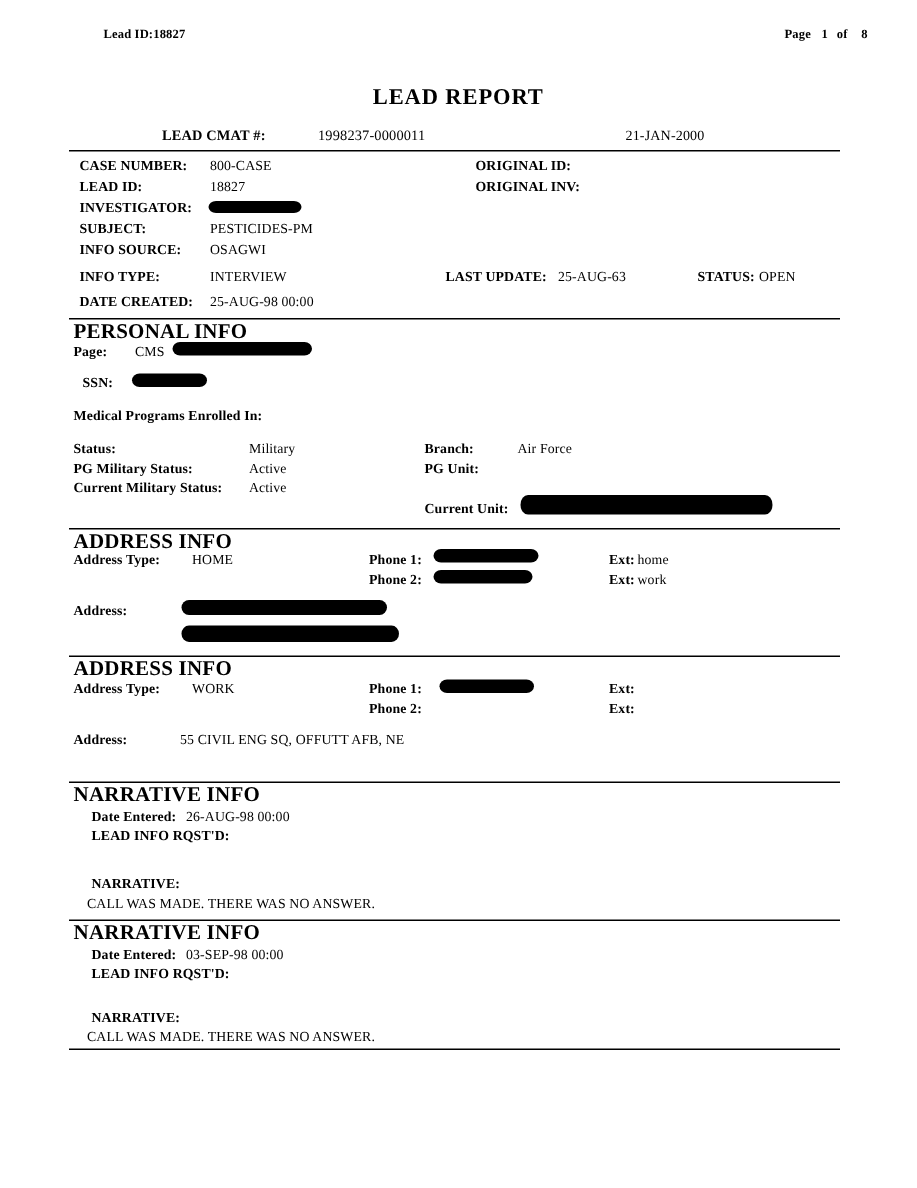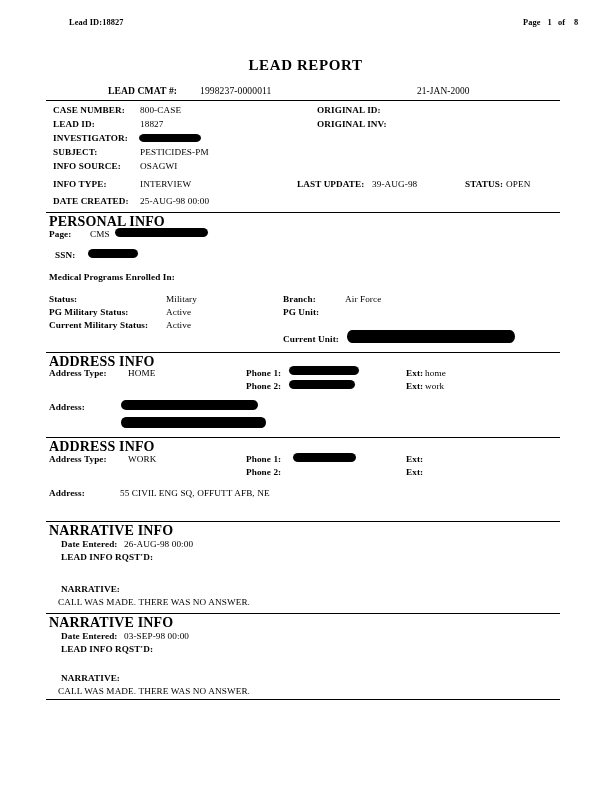--- a/index.html
+++ b/index.html
@@ -46,21 +46,21 @@
   #doc-title {
     left: 0; top: 60px;
     width: 611px;
     text-align: center;
     white-space: nowrap;
     font-size: 15px;
     font-weight: bold;
     letter-spacing: 0.6px;
   }
   #cmat-label { left: 108px; top: 85px; font-size: 9.6px; font-weight: bold; }
-  #cmat-value { left: 200px; top: 85px; font-size: 9.6px; text-align: right; }
+  #cmat-value { left: 212px; top: 85px; font-size: 9.6px; text-align: right; }
   #report-date { left: 417px; top: 86px; font-size: 9.4px; }
   
   .rule {
     position: absolute;
     left: 46px;
     width: 514px;
     height: 0;
     border-top: 1.6px solid #000;
   }
   
@@ -112,21 +112,21 @@
 
   <div class="t b" style="left:53px; top:147px">SUBJECT:</div>
   <div class="t" style="left:140px; top:147px">PESTICIDES-PM</div>
 
   <div class="t b" style="left:53px; top:161px">INFO SOURCE:</div>
   <div class="t" style="left:140px; top:161px">OSAGWI</div>
 
   <div class="t b" style="left:53px; top:179px">INFO TYPE:</div>
   <div class="t" style="left:140px; top:179px">INTERVIEW</div>
   <div class="t b" style="left:297px; top:179px">LAST UPDATE:</div>
-  <div class="t" style="left:372px; top:179px">39-AUG-98</div>
+  <div class="t" style="left:372px; top:179px">25-AUG-63</div>
   <div class="t b" style="left:465px; top:179px">STATUS:</div>
   <div class="t" style="left:506px; top:179px">OPEN</div>
 
   <div class="t b" style="left:53px; top:196px">DATE CREATED:</div>
   <div class="t" style="left:140px; top:196px">25-AUG-98 00:00</div>
 
   <div class="rule" style="top:212px"></div>
 
   <div class="t sect" style="left:49px; top:216px">PERSONAL INFO</div>
 

